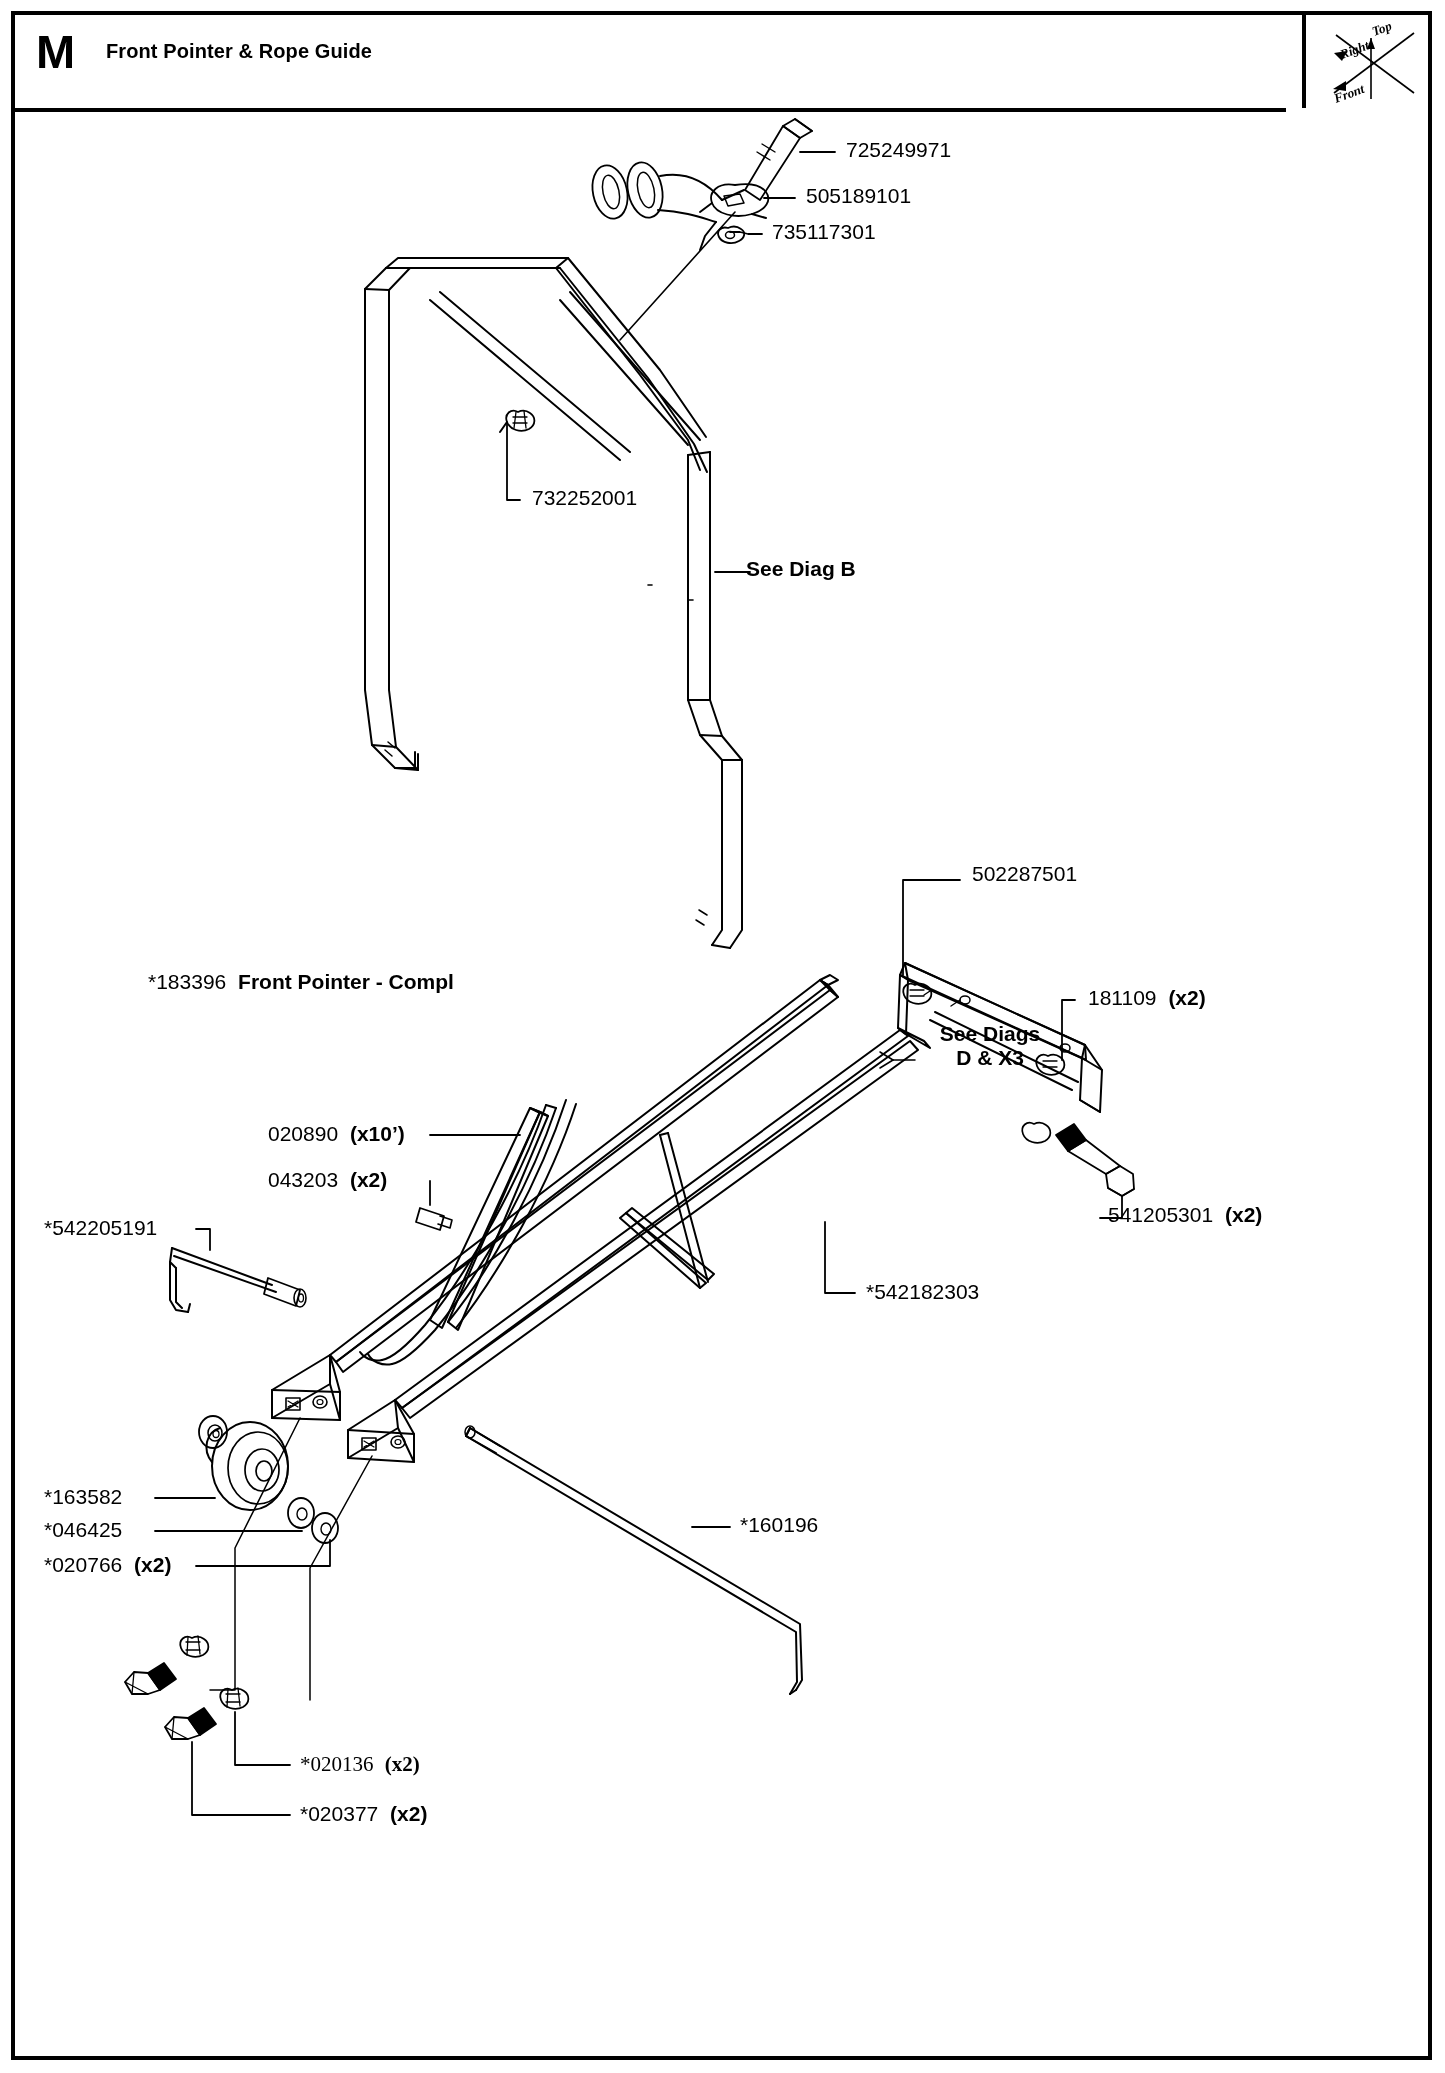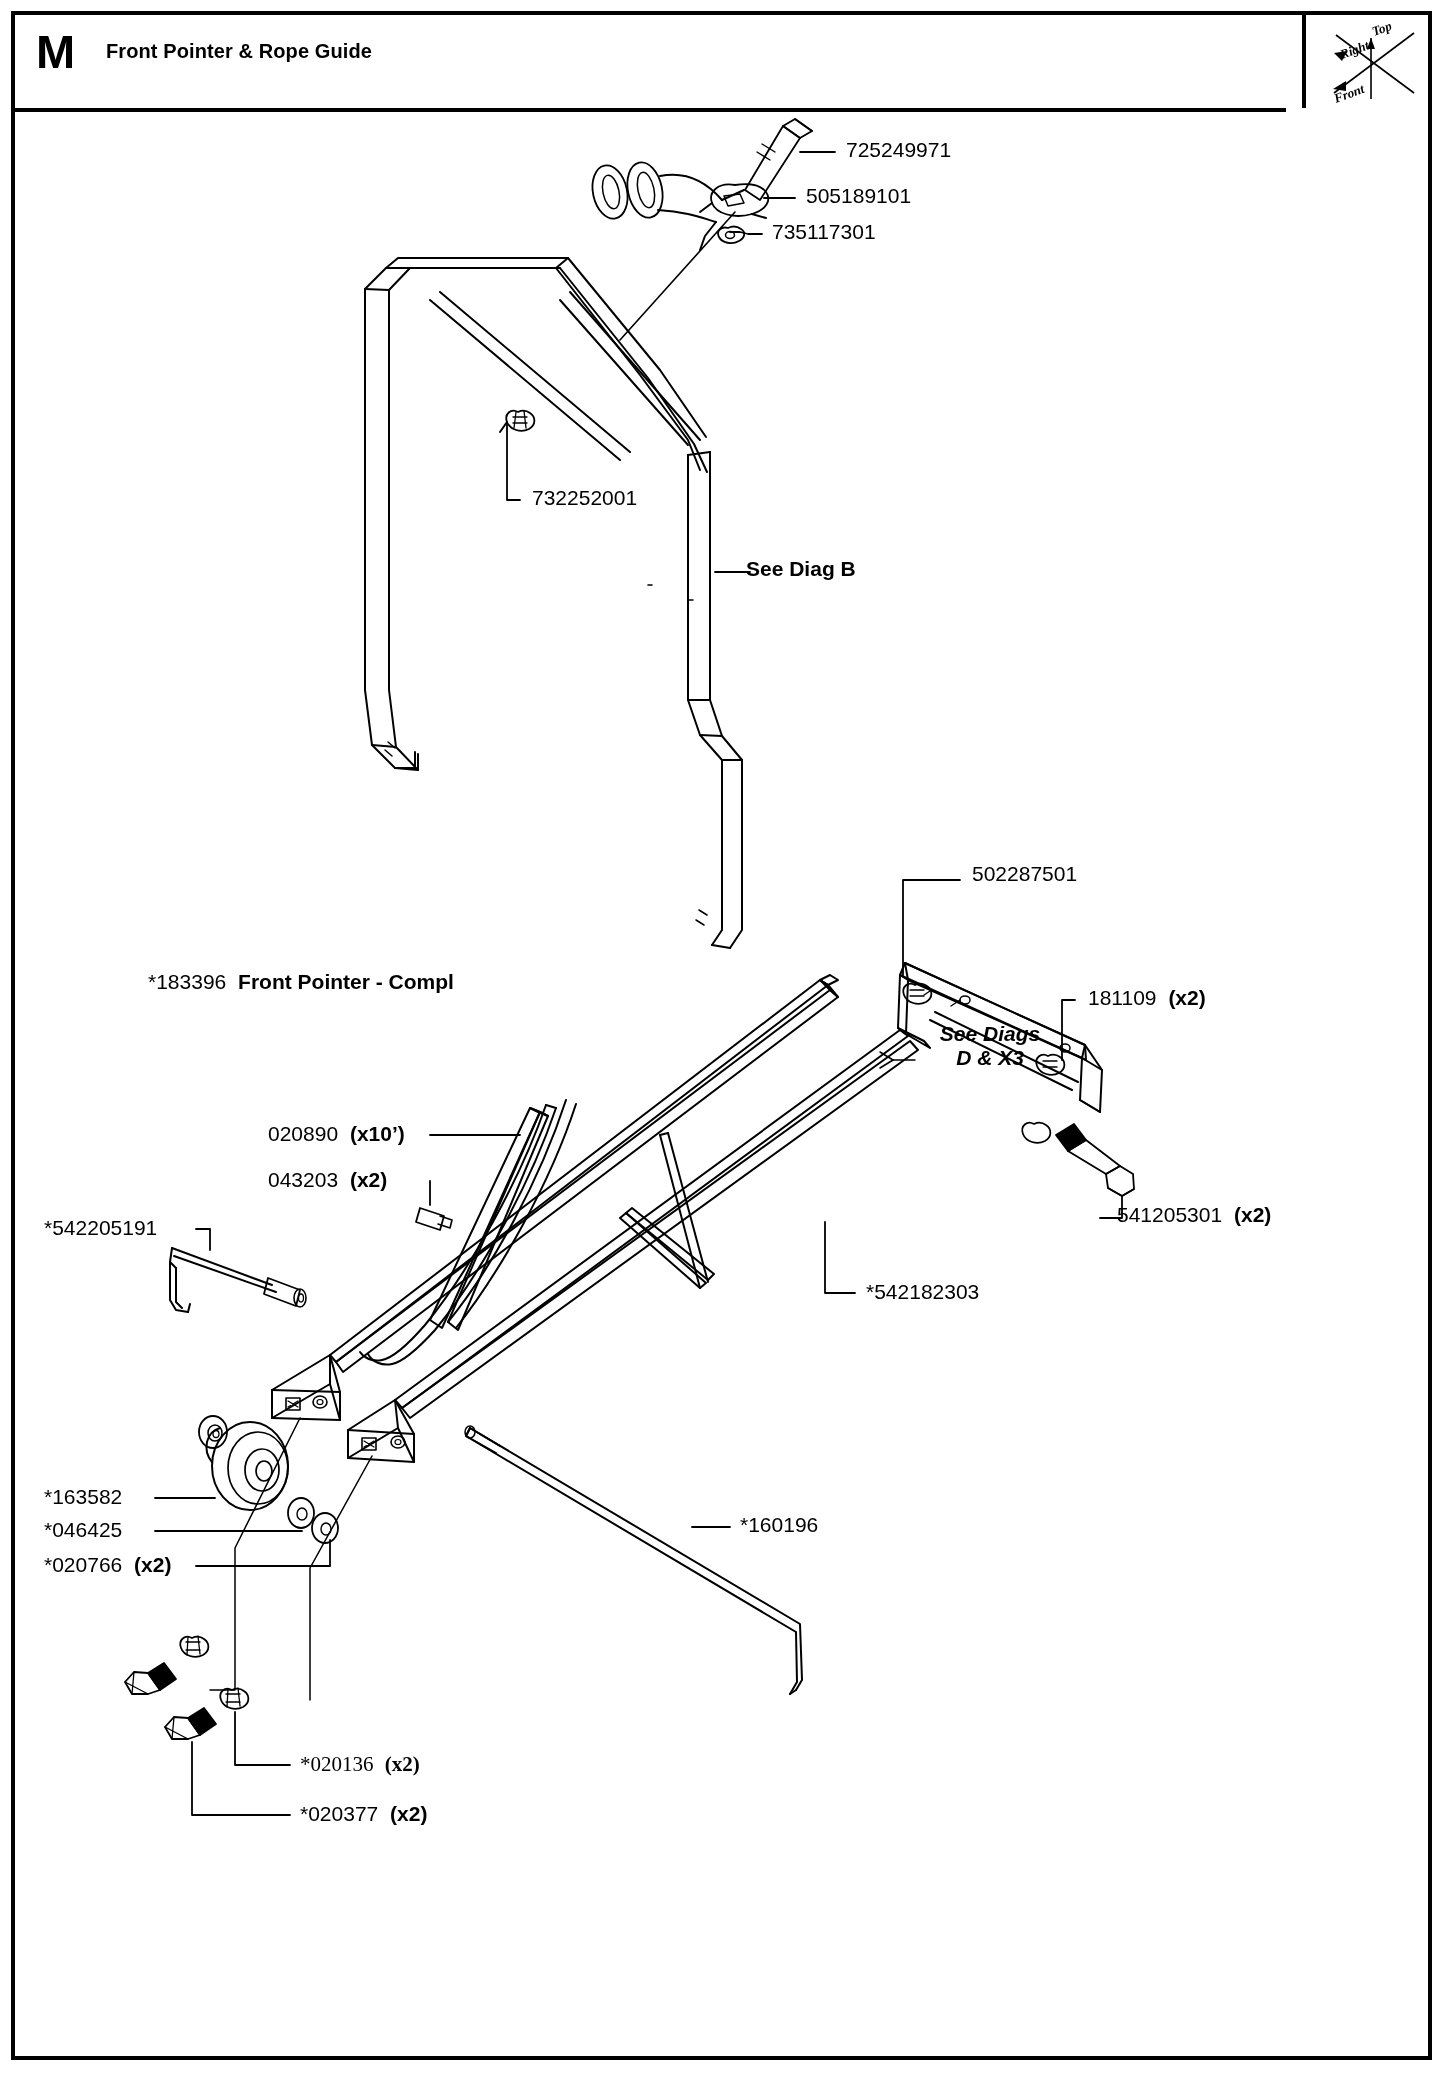--- a/index.html
+++ b/index.html
@@ -376,26 +376,26 @@
     <span class="qty" style="margin-left:6px;">Front Pointer - Compl</span>
   </div>
 
   <div class="lbl" style="left:972px; top:862px;">502287501</div>
 
   <div class="lbl" style="left:1088px; top:986px;">
     <span>181109</span>
     <span class="qty" style="margin-left:6px;">(x2)</span>
   </div>
 
-  <div class="lbl b center" style="left:895px; top:1022px; width:190px;font-style:italic;">
+  <div class="lbl b center" style="left:895px; top:1022px; width:190px;">
     <div>See Diags</div>
     <div>D &amp; X3</div>
   </div>
 
-  <div class="lbl" style="left:1108px; top:1203px;margin-left:9px;">
+  <div class="lbl" style="left:1108px; top:1203px;">
     <span>541205301</span>
     <span class="qty" style="margin-left:6px;">(x2)</span>
   </div>
 
   <div class="lbl" style="left:268px; top:1122px;">
     <span>020890</span>
     <span class="qty" style="margin-left:6px;">(x10’)</span>
   </div>
 
   <div class="lbl" style="left:268px; top:1168px;">

